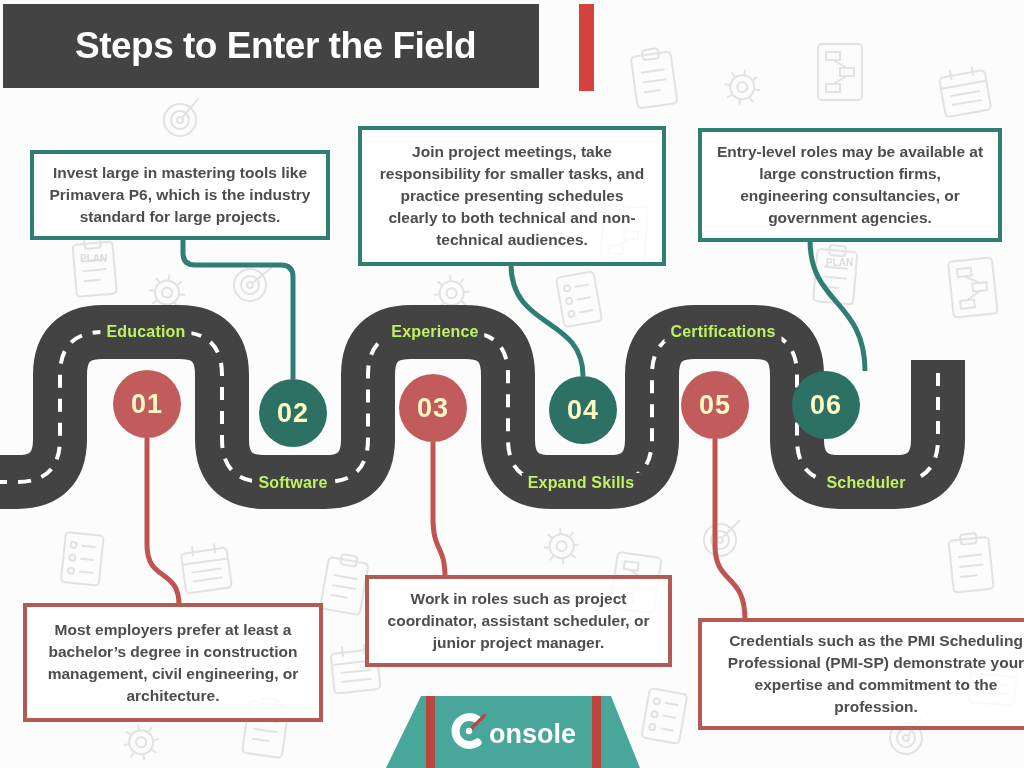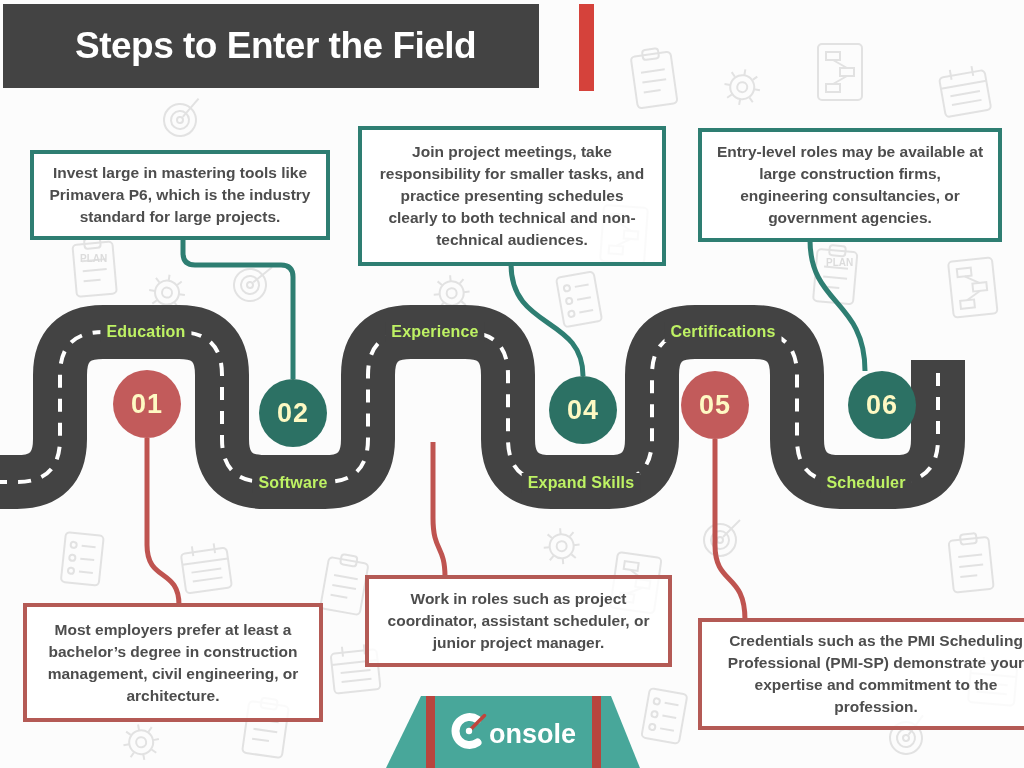--- a/index.html
+++ b/index.html
@@ -160,27 +160,30 @@
       <path d="M 715 439 L 715 545 C 715 586 745 572 745 620"></path>
     </g>
   </svg>
 
   <div class="step-circle red" style="left:147px;top:404px;">
       <span>01</span>
     </div>
   <div class="step-circle teal" style="left:293px;top:413px;">
       <span>02</span>
     </div>
+  <div class="step-circle red" style="left:433px;top:408px;">
+      <span>03</span>
+    </div>
   <div class="step-circle teal" style="left:583px;top:410px;">
       <span>04</span>
     </div>
   <div class="step-circle red" style="left:715px;top:405px;justify-content:center;">
       <span>05</span>
     </div>
-  <div class="step-circle teal" style="left:882px;top:405px;">
+  <div class="step-circle teal" style="left:826px;top:405px;">
       <span>06</span>
     </div>
 
   <div class="road-label" style="left:146px;top:332px;">Education</div>
   <div class="road-label" style="left:293px;top:483px;">Software</div>
   <div class="road-label" style="left:435px;top:332px;">Experience</div>
   <div class="road-label" style="left:581px;top:483px;">Expand Skills</div>
   <div class="road-label" style="left:723px;top:332px;">Certifications</div>
   <div class="road-label" style="left:866px;top:483px;">Scheduler</div>
 

